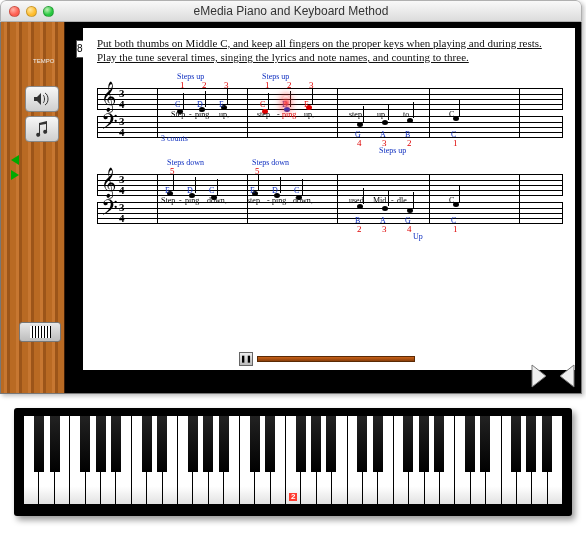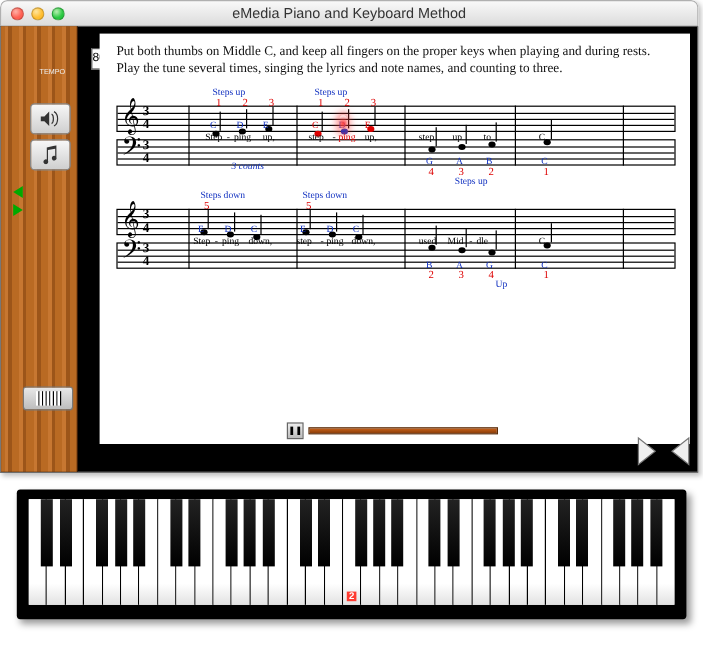--- a/index.html
+++ b/index.html
@@ -38,21 +38,21 @@
 .sidebtn.notes { top: 94px; }
 .arrow-green { position:absolute; left:10px; width:0;height:0;}
 .arrow-green.left { top:133px; border-top:5px solid transparent; border-bottom:5px solid transparent; border-right:8px solid #0a0; }
 .arrow-green.right { top:148px; border-top:5px solid transparent; border-bottom:5px solid transparent; border-left:8px solid #0a0; }
 .kbd-toggle { position:absolute; left:18px; top: 300px; width:42px; height:20px; background: linear-gradient(#e8e8e8,#bdbdbd); border:1px solid #777; border-radius:3px; display:flex; align-items:center; justify-content:center;}
 .kbd-toggle .mini { display:flex; height:12px;}
 .kbd-toggle .mini span{width:3px;height:12px;background:#fff;border-right:1px solid #000;}
 
 
 .page { position: absolute; left: 82px; top: 6px; right: 6px; height: 342px; background: #fff; font-family: "Times New Roman", serif; padding: 8px 12px 4px 14px; overflow: hidden;}
-.page p { font-size: 11px; line-height: 14px; color: #111; }
+.page p { font-size: 11px; line-height: 14px; color: #111; text-decoration: underline; }
 
 
 .system { position: relative; width: 100%; height: 76px; margin-top: 10px; }
 .staff { position:absolute; left:0; width:100%; border:1px solid #000; }
 .staff.treble { top:14px; height:22px; }
 .staff.bass { top:42px; height:22px; }
 .staff .line { position:absolute; left:0; right:0; height:0; border-top:1px solid #000;}
 .staff .l1{top:25%} .staff .l2{top:50%} .staff .l3{top:75%}
 .barline { position:absolute; top:14px; height:50px; border-left:1px solid #000; }
 .clef { position:absolute; font-size:26px; font-family: serif; }
@@ -162,21 +162,21 @@
             <div class="barline" style="left: 332px;"></div>
             <div class="barline" style="left: 422px;"></div>
             <div class="anno" style="left: 80px; top: -2px;">Steps up</div>
             <div class="anno anno-red" style="left: 83px; top: 6px;">1</div>
             <div class="anno anno-red" style="left: 105px; top: 6px;">2</div>
             <div class="anno anno-red" style="left: 127px; top: 6px;">3</div>
             <div class="anno" style="left: 165px; top: -2px;">Steps up</div>
             <div class="anno anno-red" style="left: 168px; top: 6px;">1</div>
             <div class="anno anno-red" style="left: 190px; top: 6px;">2</div>
             <div class="anno anno-red" style="left: 212px; top: 6px;">3</div>
-            <div class="anno" style="font-style: italic; left: 64px; top: 60px; margin-left: 32px;">3 counts</div>
+            <div class="anno" style="left: 64px; top: 60px;">3 counts</div>
             <div class="anno anno-red" style="left: 260px; top: 64px;">4</div>
             <div class="anno anno-red" style="left: 285px; top: 64px;">3</div>
             <div class="anno anno-red" style="left: 310px; top: 64px;">2</div>
             <div class="anno" style="left: 282px; top: 72px;">Steps up</div>
             <div class="anno anno-red" style="left: 356px; top: 64px;">1</div>
             <div class="note stem" style="left: 80px; top: 35px;"></div>
             <div class="letter" style="left: 78px; top: 26px;">C</div>
             <div class="note stem" style="left: 102px; top: 33px;"></div>
             <div class="letter" style="left: 100px; top: 26px;">D</div>
             <div class="note stem" style="left: 124px; top: 31px;"></div>

